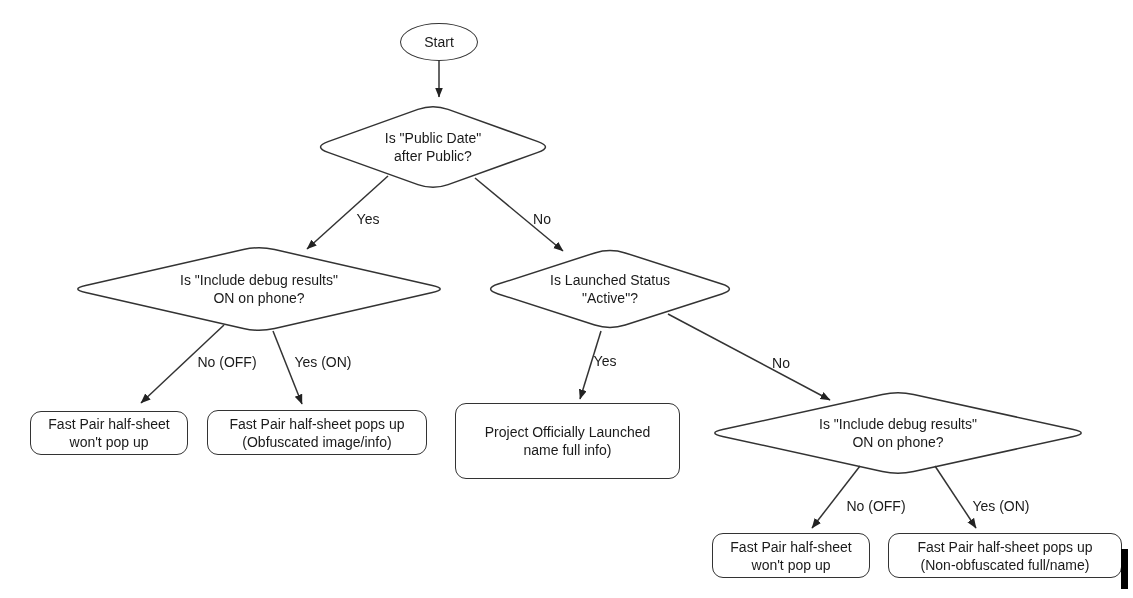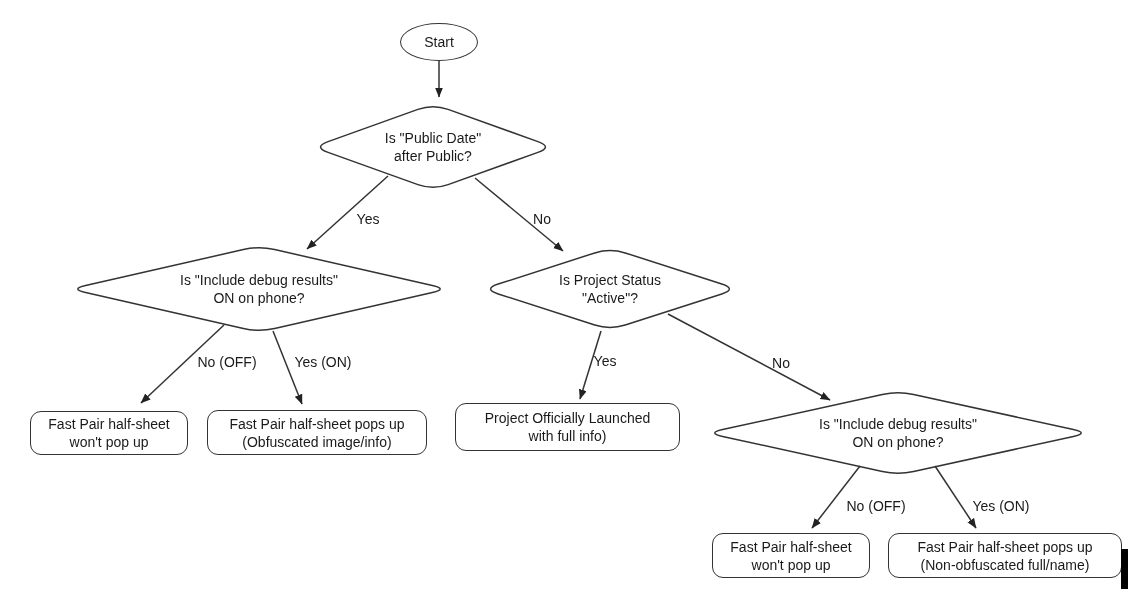--- a/index.html
+++ b/index.html
@@ -90,39 +90,39 @@
 
   <div class="dtext" style="left:433px;top:147px;">
     <div>Is "Public Date"</div>
     <div>after Public?</div>
   </div>
   <div class="dtext" style="left:259px;top:289px;">
     <div>Is "Include debug results"</div>
     <div>ON on phone?</div>
   </div>
   <div class="dtext" style="left:610px;top:289px;">
-    <div>Is Project Status</div>
+    <div>Is Launched Status</div>
     <div>"Active"?</div>
   </div>
   <div class="dtext" style="left:898px;top:433px;">
     <div>Is "Include debug results"</div>
     <div>ON on phone?</div>
   </div>
 
   <div class="node box" style="left:30px;top:411px;width:158px;height:44px;">
     <div>Fast Pair half-sheet</div>
     <div>won't pop up</div>
   </div>
   <div class="node box" style="left:207px;top:410px;width:220px;height:45px;">
     <div>Fast Pair half-sheet pops up</div>
     <div>(Obfuscated image/info)</div>
   </div>
-  <div class="node box" style="left:455px;top:403px;width:225px;height:48px;">
+  <div class="node box" style="left:455px;top:403px;width:225px;height:76px;">
     <div>Project Officially Launched</div>
-    <div>with full info)</div>
+    <div>name full info)</div>
   </div>
   <div class="node box" style="left:712px;top:533px;width:158px;height:45px;">
     <div>Fast Pair half-sheet</div>
     <div>won't pop up</div>
   </div>
   <div class="node box" style="left:888px;top:533px;width:234px;height:45px;">
     <div>Fast Pair half-sheet pops up</div>
     <div>(Non-obfuscated full/name)</div>
   </div>
 

